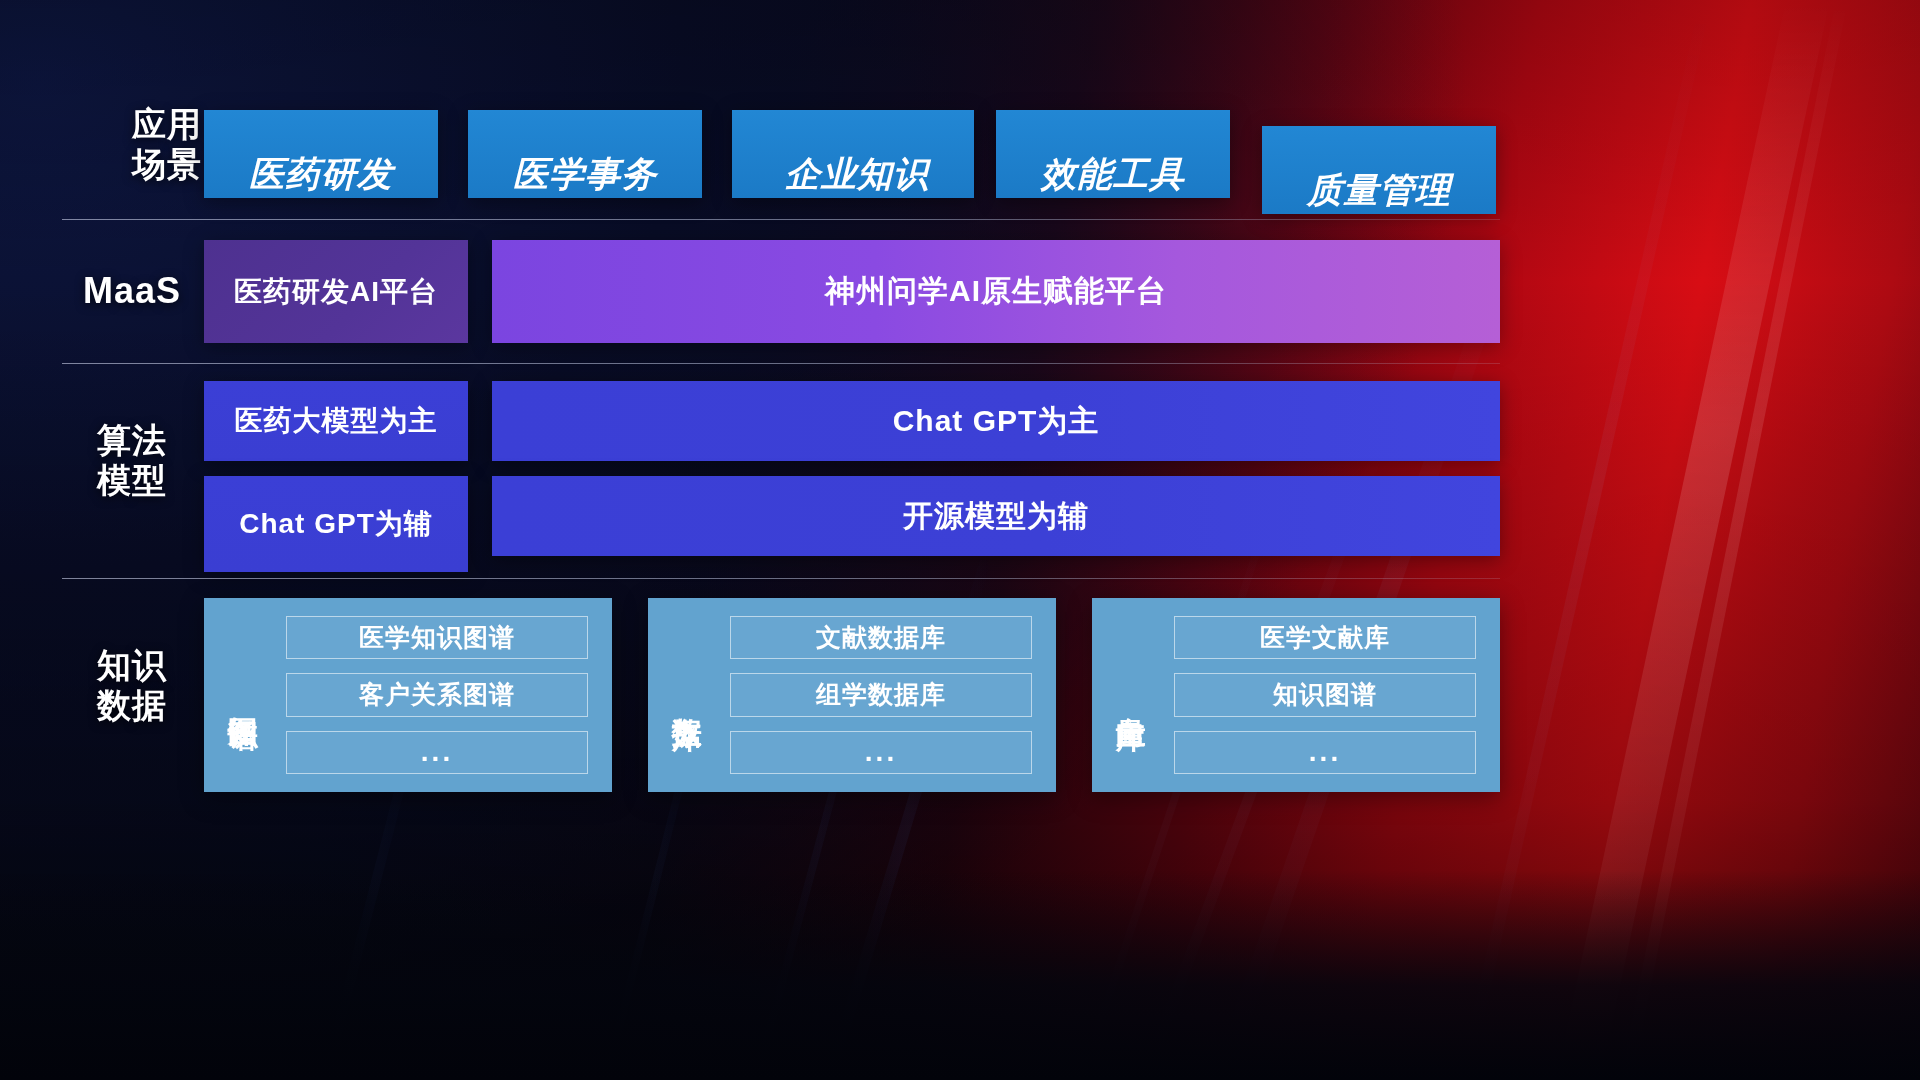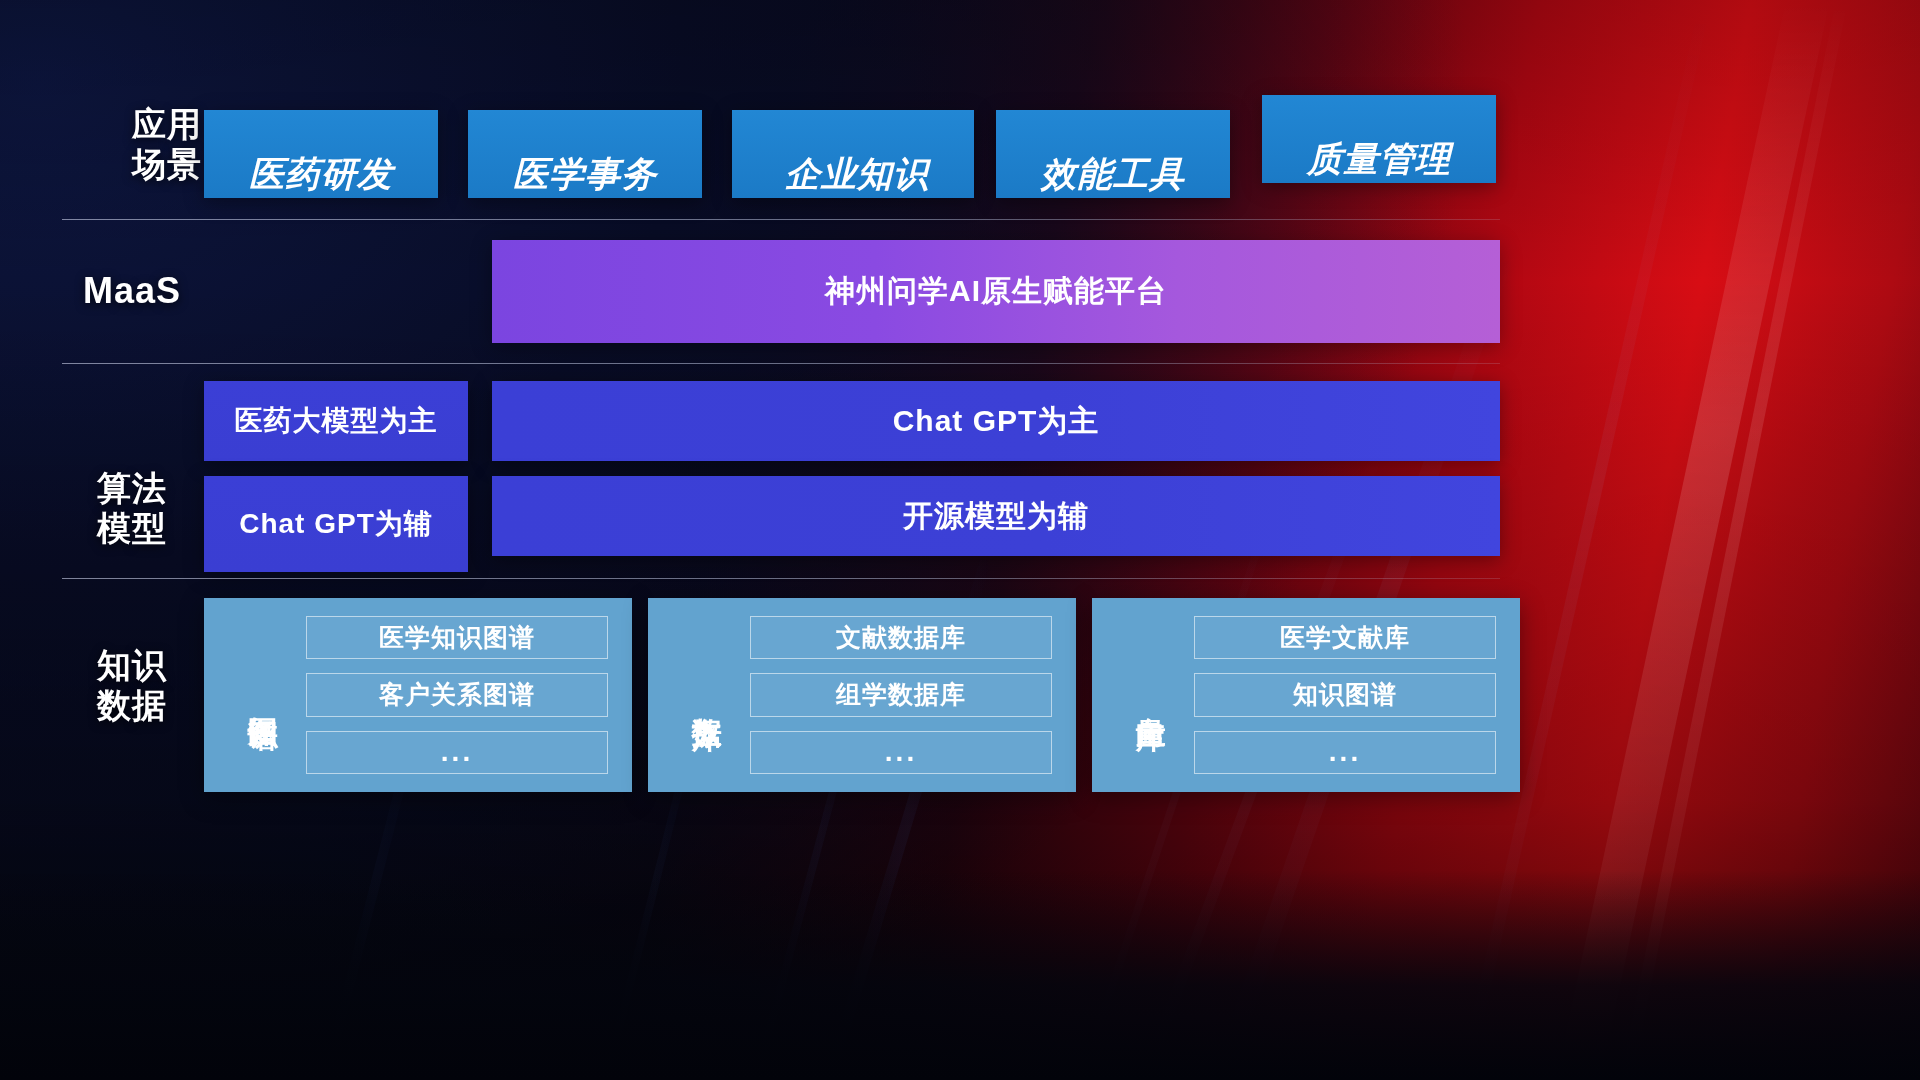--- a/index.html
+++ b/index.html
@@ -144,21 +144,20 @@
     box-shadow: 0 4px 18px rgba(0,0,0,0.35);
   }
 
   
   .kd-group {
     position: absolute;
     display: flex;
     align-items: stretch;
     background: #62a3cf;
     box-shadow: 0 6px 22px rgba(0,0,0,0.38);
-    padding-left: 20px;
   }
   .kd-group-title {
     width: 78px;
     flex: 0 0 78px;
     display: flex;
     align-items: center;
     justify-content: center;
     color: #ffffff;
     font-size: 30px;
     font-weight: bold;
@@ -242,35 +241,38 @@
     </div>
     <div class="app-box" style="left:468px; top:110px; width:234px; height:88px;">
       <span>医学事务</span>
     </div>
     <div class="app-box" style="left:732px; top:110px; width:234px; height:88px;padding-left:8px;">
       <span>企业知识</span>
     </div>
     <div class="app-box" style="left:996px; top:110px; width:234px; height:88px;">
       <span>效能工具</span>
     </div>
-    <div class="app-box" style="left:1262px; top:95px; width:234px; height:88px;">
+    <div class="app-box" style="left:1262px; top:126px; width:234px; height:88px;">
       <span>质量管理</span>
     </div>
 
     <div class="divider" style="left:62px; top:219px; width:1438px;"></div>
 
     <div class="row-label" style="left:62px; top:270px; width:140px; font-size:36px;">MaaS</div>
 
+    <div class="maas-left" style="left:204px; top:240px; width:264px; height:103px;">
+      <span>医药研发AI平台</span>
+    </div>
     <div class="maas-right" style="left:492px; top:240px; width:1008px; height:103px;">
       <span>神州问学AI原生赋能平台</span>
     </div>
 
     <div class="divider" style="left:62px; top:363px; width:1438px;"></div>
 
-    <div class="row-label" style="left:62px; top:420px; width:140px; font-size:34px;margin-top:48px;">算法
+    <div class="row-label" style="left:62px; top:420px; width:140px; font-size:34px;">算法
 模型</div>
 
     <div class="algo-left" style="left:204px; top:381px; width:264px; height:80px;">
       <span>医药大模型为主</span>
     </div>
     <div class="algo-right" style="left:492px; top:381px; width:1008px; height:80px;">
       <span>Chat GPT为主</span>
     </div>
 
     <div class="algo-left" style="left:204px; top:476px; width:264px; height:96px;">

